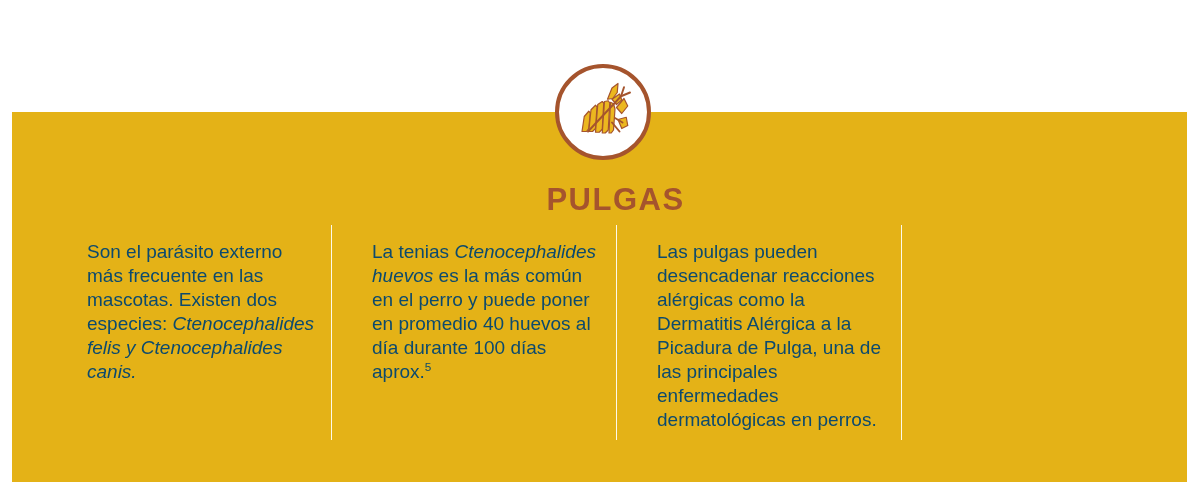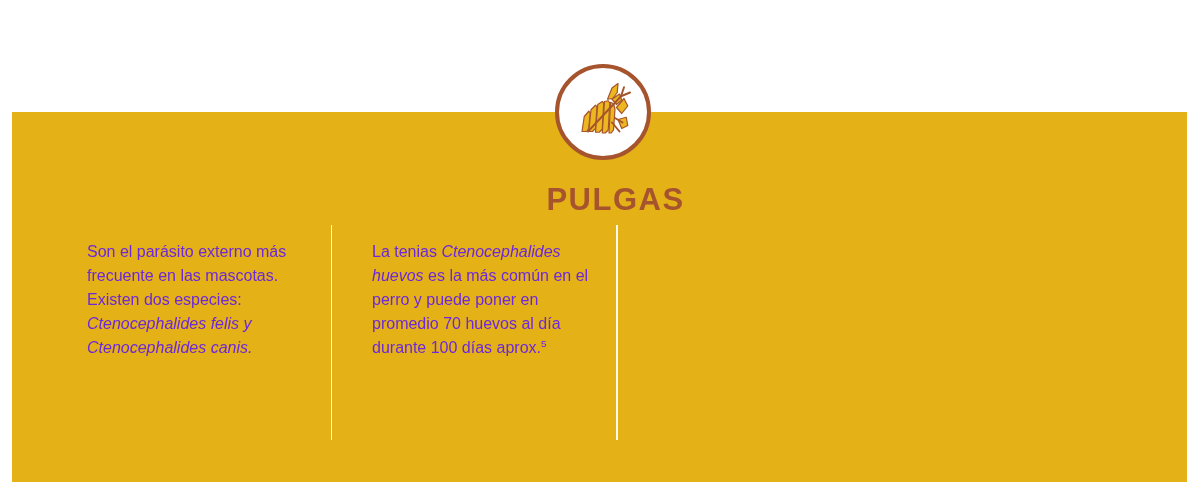--- a/index.html
+++ b/index.html
@@ -72,23 +72,23 @@
     box-sizing: border-box;
     padding: 15px 16px 0 40px;
   }
   .col-divider {
     width: 1px;
     height: 215px;
     background: rgba(255,255,255,0.92);
   }
   .info-column p {
     margin: 0;
-    font-size: 16px;
+    font-size: 19px;
     line-height: 24px;
-    color: #6d28d9;
+    color: #0c4a6e;
   }
   .seg-italic { font-style: italic; }
   .seg-sup {
     font-size: 0.62em;
     vertical-align: super;
     line-height: 0;
   }
 </style>
 </head>
 <body>
@@ -101,25 +101,28 @@
 
   <div class="columns-row">
 
     <div class="info-column">
       <p><span>Son el parásito externo más frecuente en las mascotas. Existen dos especies: </span><span class="seg-italic">Ctenocephalides felis y Ctenocephalides canis.</span></p>
     </div>
 
     <div class="col-divider"></div>
 
     <div class="info-column">
-      <p><span>La tenias </span><span class="seg-italic">Ctenocephalides huevos</span><span> es la más común en el perro y puede poner en promedio 70 huevos al día durante 100 días aprox.</span><span class="seg-sup">5</span></p>
+      <p><span>La tenias </span><span class="seg-italic">Ctenocephalides huevos</span><span> es la más común en el perro y puede poner en promedio 40 huevos al día durante 100 días aprox.</span><span class="seg-sup">5</span></p>
     </div>
 
     <div class="col-divider"></div>
 
+    <div class="info-column">
+      <p><span>Las pulgas pueden desencadenar reacciones alérgicas como la Dermatitis Alérgica a la Picadura de Pulga, una de las principales enfermedades dermatológicas en perros.</span></p>
+    </div>
 
     <div class="col-divider"></div>
 
 
   </div>
 </div>
 
 <div class="badge">
   <svg viewBox="0 0 96 96" aria-hidden="true">
 

